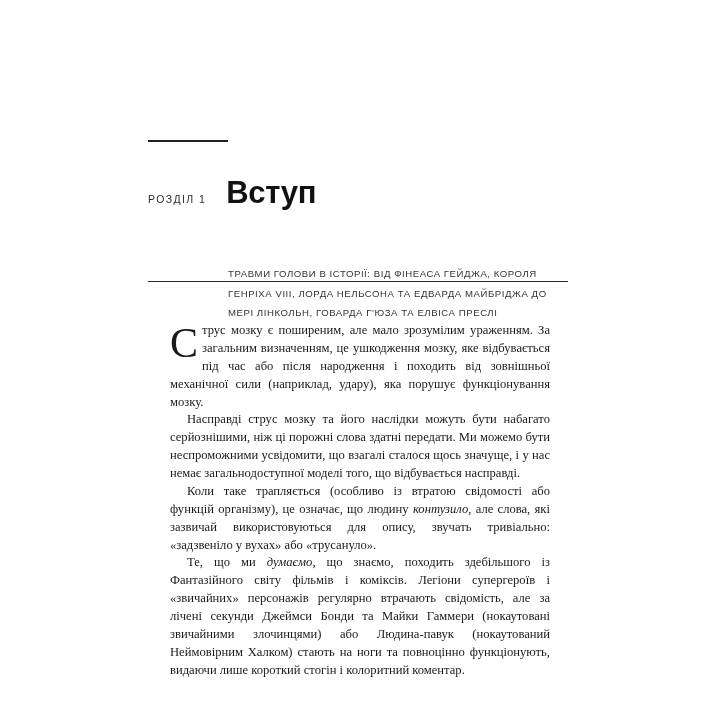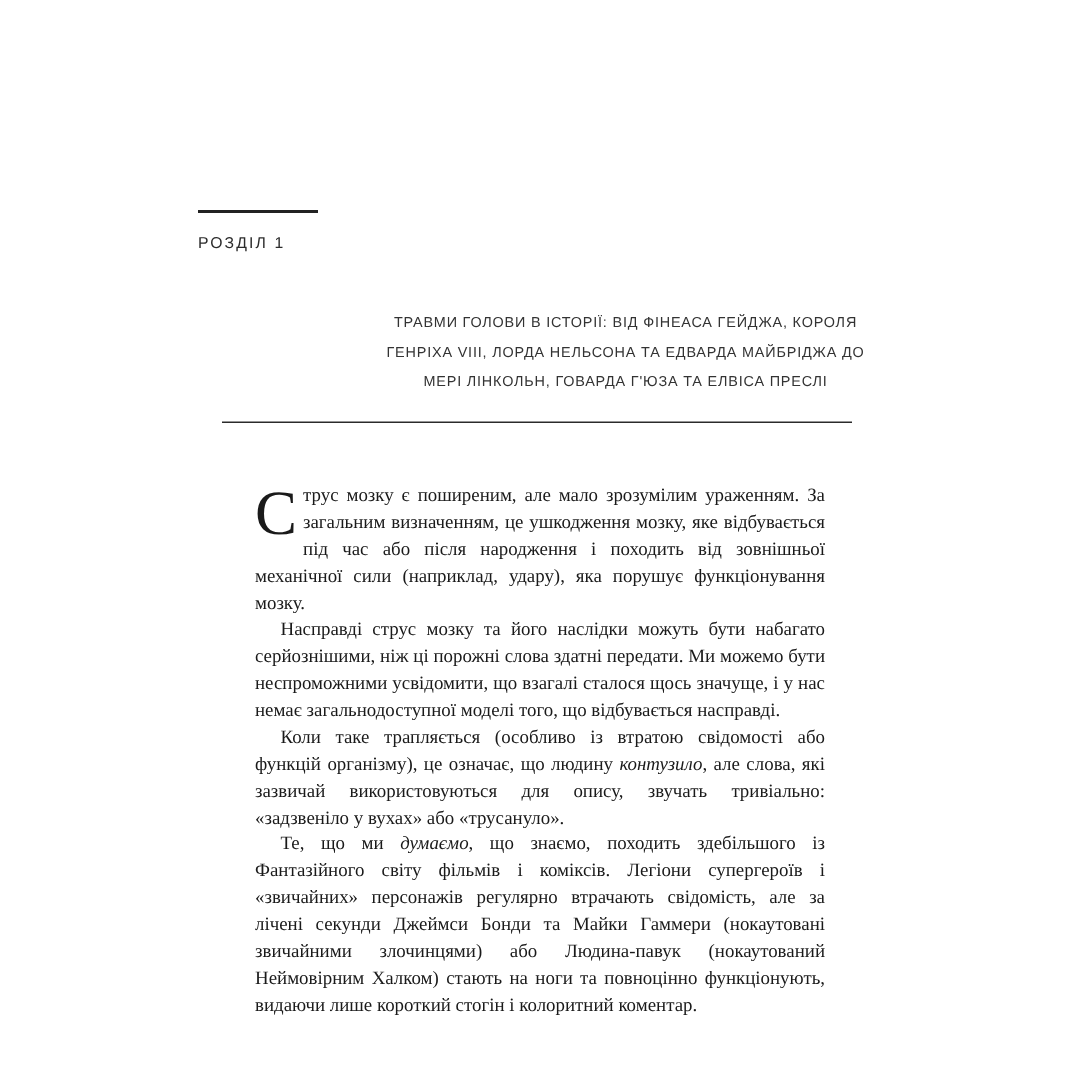--- a/index.html
+++ b/index.html
@@ -12,24 +12,23 @@
     width: 720px;
     height: 720px;
     background: #ffffff;
     font-family: "Liberation Serif", serif;
     color: #1a1a1a;
     overflow: hidden;
   }
 
   .chapter-header {
     position: absolute;
-    left: 132px;
+    left: 148px;
     top: 140px;
     width: 420px;
-    text-align: center;
   }
 
   .rule-top {
     width: 80px;
     height: 2px;
     background: #222222;
     margin-bottom: 14px;
   }
 
   .title-row {
@@ -51,21 +50,21 @@
     font-family: "Liberation Sans", sans-serif;
     font-weight: bold;
     font-size: 31px;
     letter-spacing: -0.3px;
     color: #111111;
     line-height: 1.05;
   }
 
   .subtitle {
     margin-top: 34px;
-    margin-left: 120px;
+    margin-left: 80px;
     width: 330px;
     font-family: "Liberation Sans", sans-serif;
     font-size: 9.6px;
     line-height: 2.05;
     letter-spacing: 0.55px;
     color: #333333;
     text-transform: uppercase;
   }
 
   .rule-bottom {
@@ -113,20 +112,21 @@
 </style>
 </head>
 <body>
 
 <div class="page">
 
   <div class="chapter-header">
     <div class="rule-top"></div>
     <div class="title-row">
       <div class="chapter-label">РОЗДІЛ 1</div>
+      <h1 class="chapter-title">Вступ</h1>
     </div>
     <div class="subtitle">ТРАВМИ ГОЛОВИ В ІСТОРІЇ: ВІД ФІНЕАСА ГЕЙДЖА, КОРОЛЯ ГЕНРІХА VIII, ЛОРДА НЕЛЬСОНА ТА ЕДВАРДА МАЙБРІДЖА ДО МЕРІ ЛІНКОЛЬН, ГОВАРДА Г'ЮЗА ТА ЕЛВІСА ПРЕСЛІ</div>
   </div>
 
   <div class="rule-bottom"></div>
 
   <div class="body">
     <p class="first"><span class="dropcap">С</span><span>трус мозку є поширеним, але мало зрозумілим ураженням. За загальним визначенням, це ушкодження мозку, яке відбувається під час або після народження і походить від зовнішньої механічної сили (наприклад, удару), яка порушує функціонування мозку.</span></p>
     <p>Насправді струс мозку та його наслідки можуть бути набагато серйознішими, ніж ці порожні слова здатні передати. Ми можемо бути неспроможними усвідомити, що взагалі сталося щось значуще, і у нас немає загальнодоступної моделі того, що відбувається насправді.</p>
     <p>Коли таке трапляється (особливо із втратою свідомості або функцій організму), це означає, що людину <em>контузило</em>, але слова, які зазвичай використовуються для опису, звучать тривіально: «задзвеніло у вухах» або «трусануло».</p>

